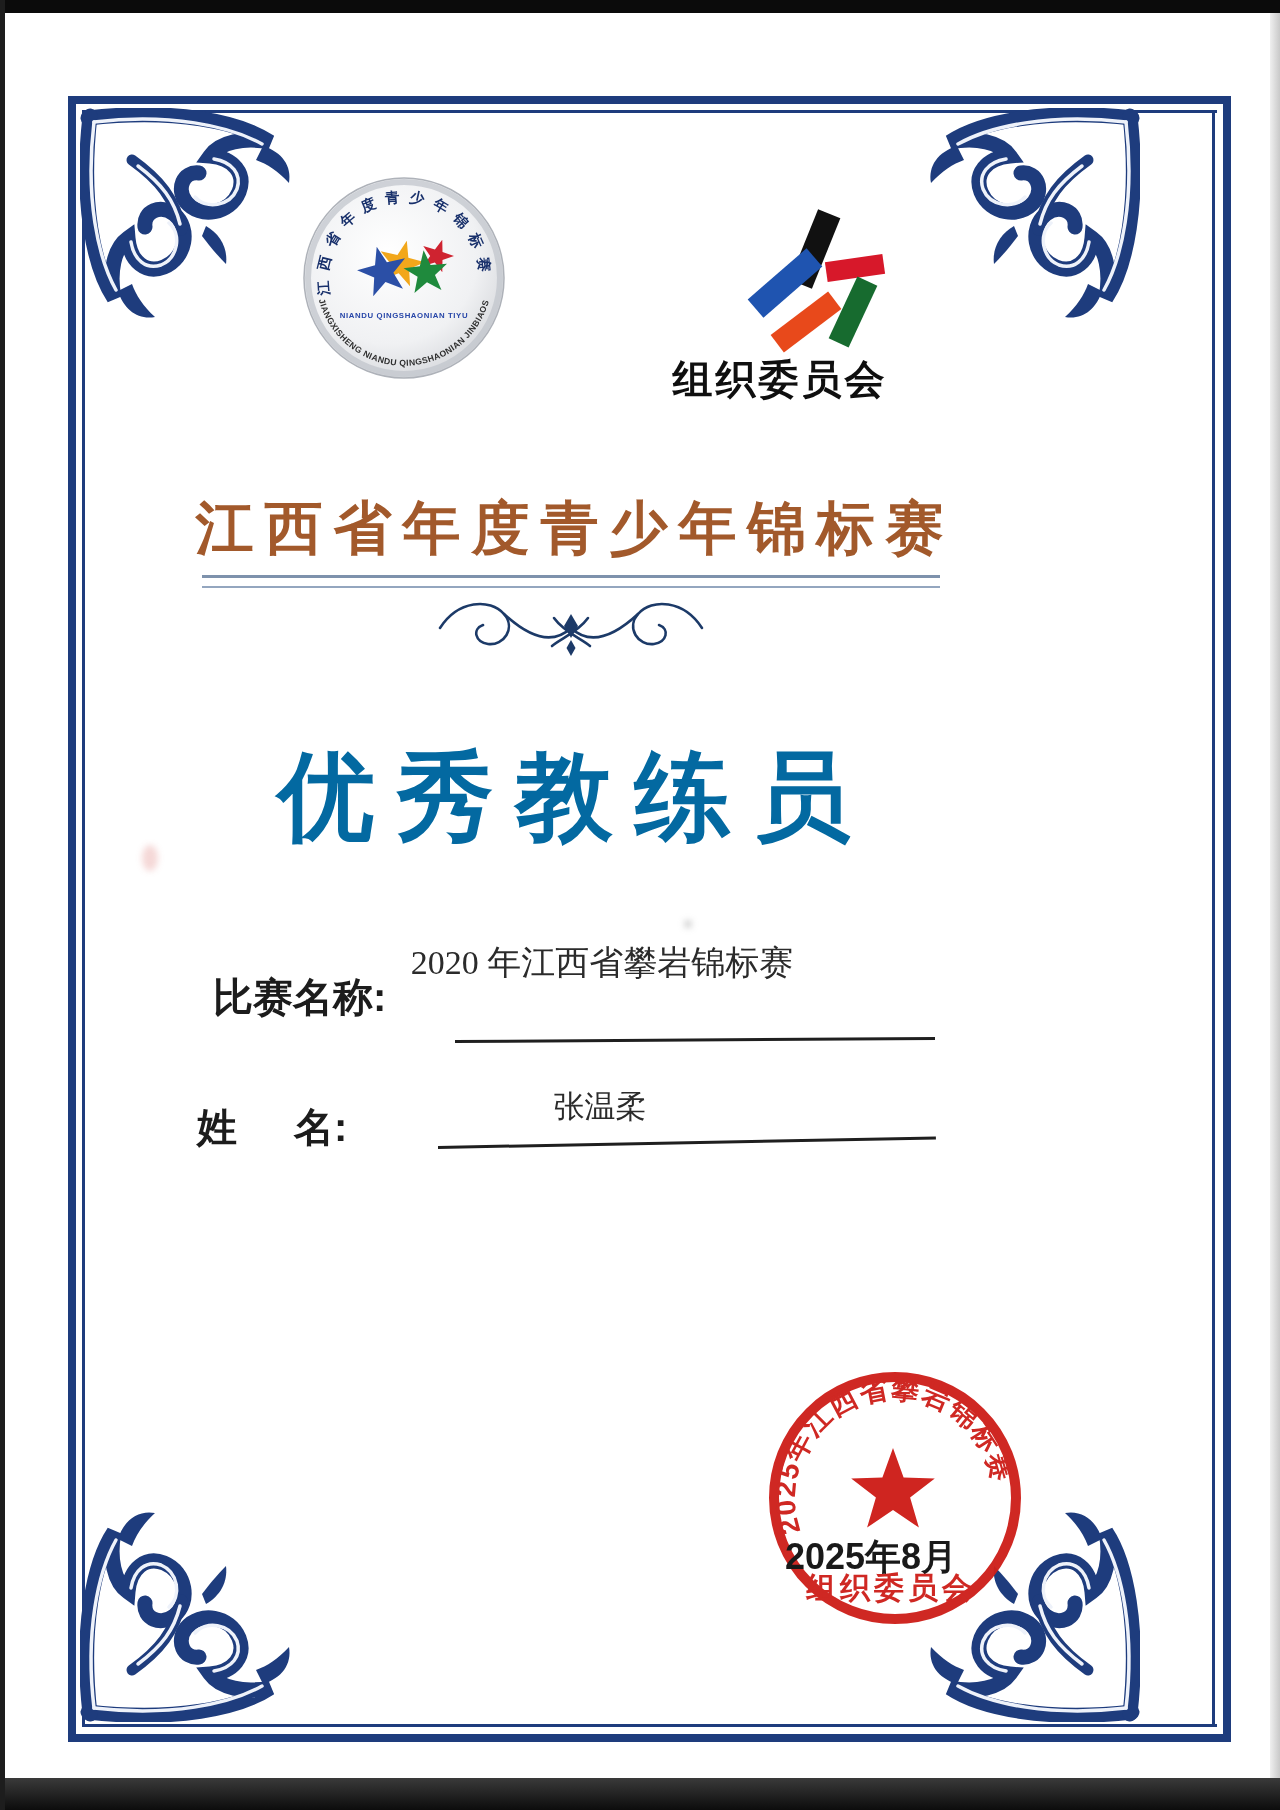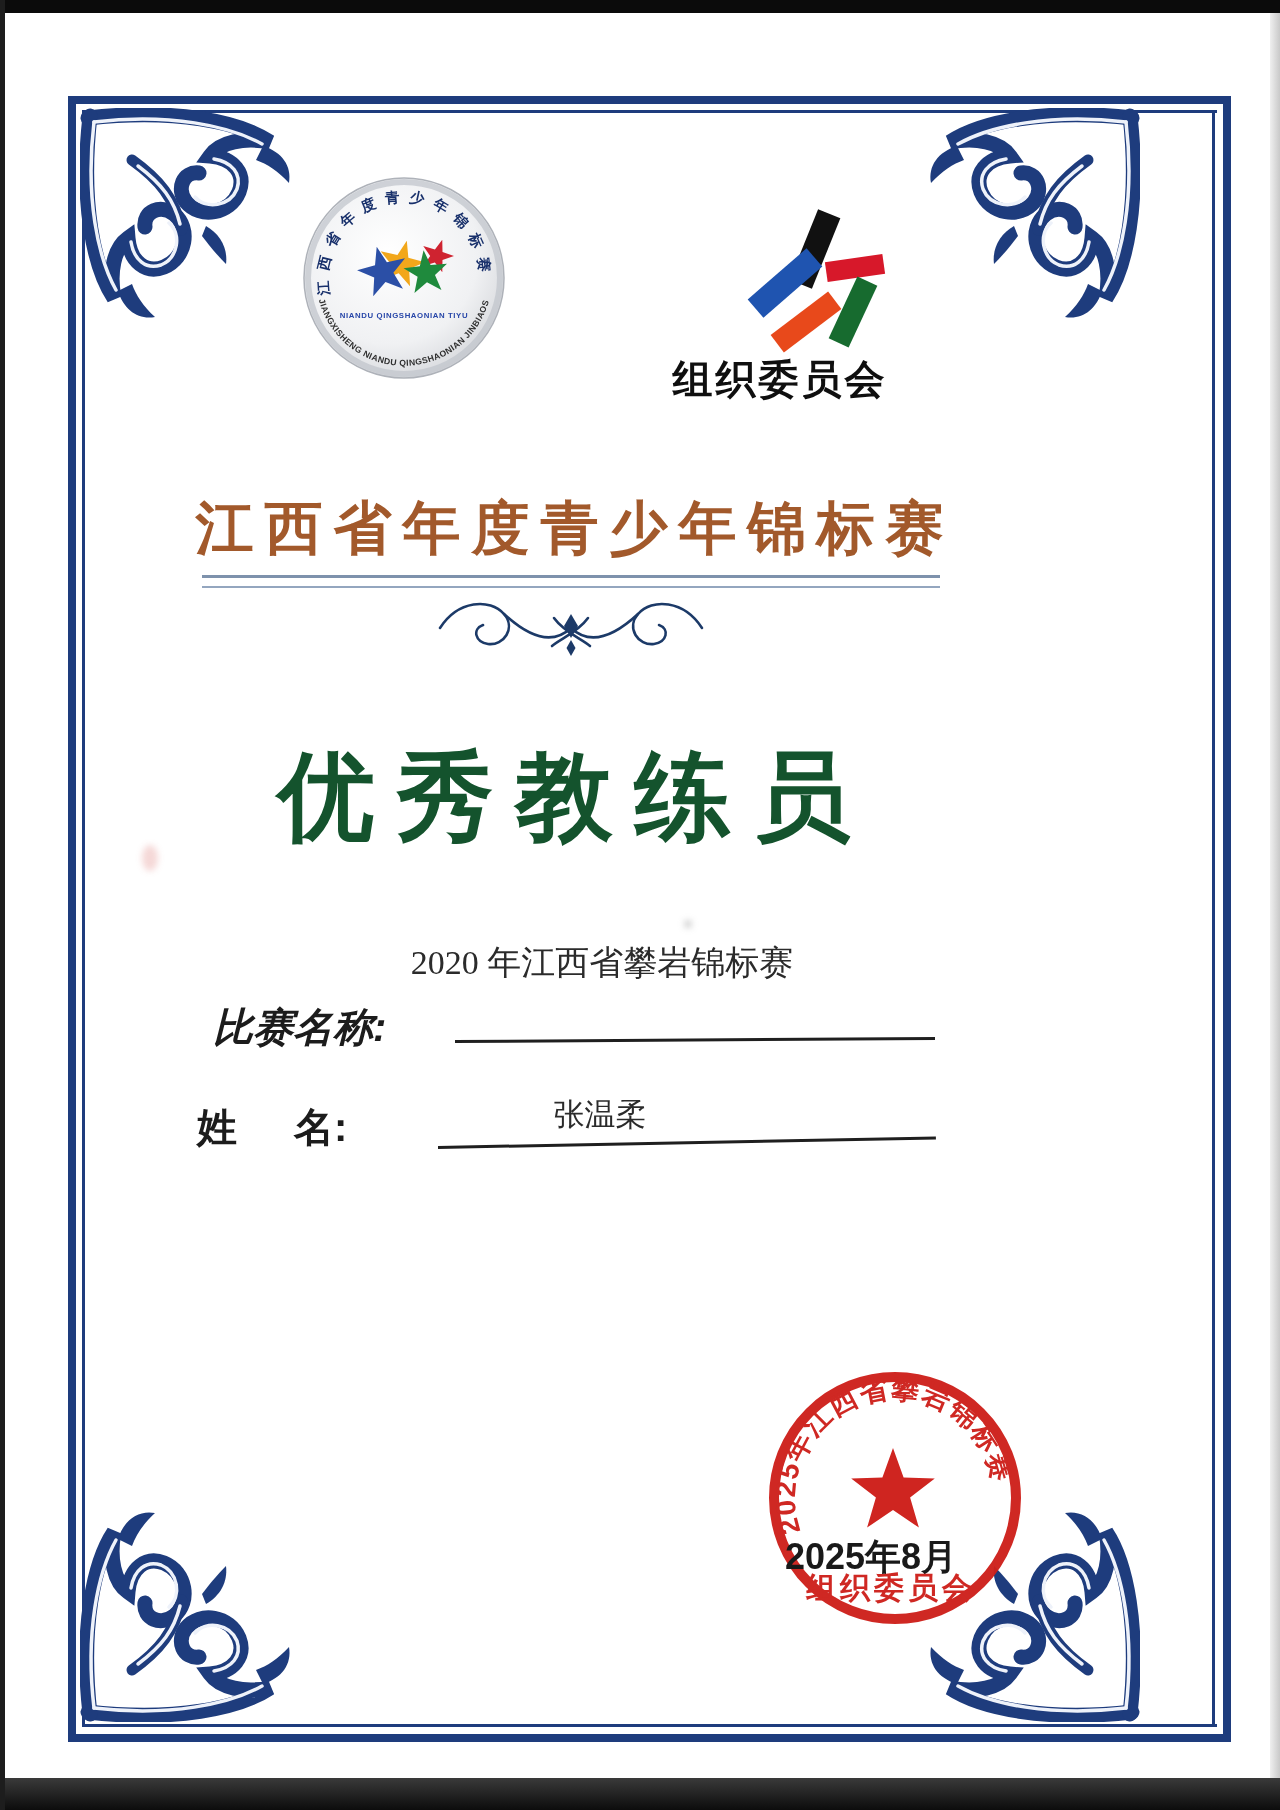--- a/index.html
+++ b/index.html
@@ -25,31 +25,31 @@
   .c-tl{left:80px;top:108px;}
   .c-tr{left:890px;top:108px;transform:scaleX(-1);}
   .c-bl{left:80px;top:1472px;transform:scaleY(-1);}
   .c-br{left:890px;top:1472px;transform:scale(-1,-1);}
   
   .main-title{left:150px;top:490px;width:850px;text-align:center;
     font-size:58px;font-weight:700;color:#a2592b;letter-spacing:11px;white-space:nowrap;}
   .title-rule{left:202px;top:575px;width:738px;height:8px;
     border-top:3px solid #7e92ac;border-bottom:2px solid #94a6bf;}
   .award-title{left:150px;top:733px;width:850px;text-align:center;
-    font-size:97px;font-weight:900;color:#14532d;letter-spacing:22px;white-space:nowrap;}
+    font-size:97px;font-weight:900;color:#0369a1;letter-spacing:22px;white-space:nowrap;}
   .lottery-caption{left:645px;top:352px;width:270px;text-align:center;
     font-size:40px;font-weight:800;color:#0f0f0f;letter-spacing:3px;white-space:nowrap;}
   
   .field-label{font-size:40px;font-weight:600;color:#1c1c1c;white-space:nowrap;}
-  .lbl-competition{left:213px;top:1000px;font-style:italic;}
+  .lbl-competition{left:213px;top:970px;}
   .lbl-name{left:197px;top:1100px;word-spacing:46px;}
   .field-value{font-size:34px;color:#2b2b2b;white-space:nowrap;transform:translateX(-50%);
     font-family:"Liberation Serif",serif;}
   .val-competition{left:602px;top:940px;}
-  .val-name{left:600px;top:1086px;font-size:31px;margin-top:8px;}
+  .val-name{left:600px;top:1086px;font-size:31px;}
   .underline{background:#1f1f1f;transform-origin:left center;}
   .ul-competition{left:455px;top:1040px;width:480px;height:3px;transform:rotate(-0.35deg);}
   .ul-name{left:438px;top:1146px;width:498px;height:2.5px;transform:rotate(-1.1deg);}
   
   .smudge{border-radius:50%;filter:blur(3px);}
   .sm-1{left:142px;top:845px;width:16px;height:26px;background:rgba(205,60,55,0.20);}
   .sm-2{left:684px;top:920px;width:8px;height:8px;background:rgba(120,120,120,0.35);}
 </style>
 </head>
 <body>

